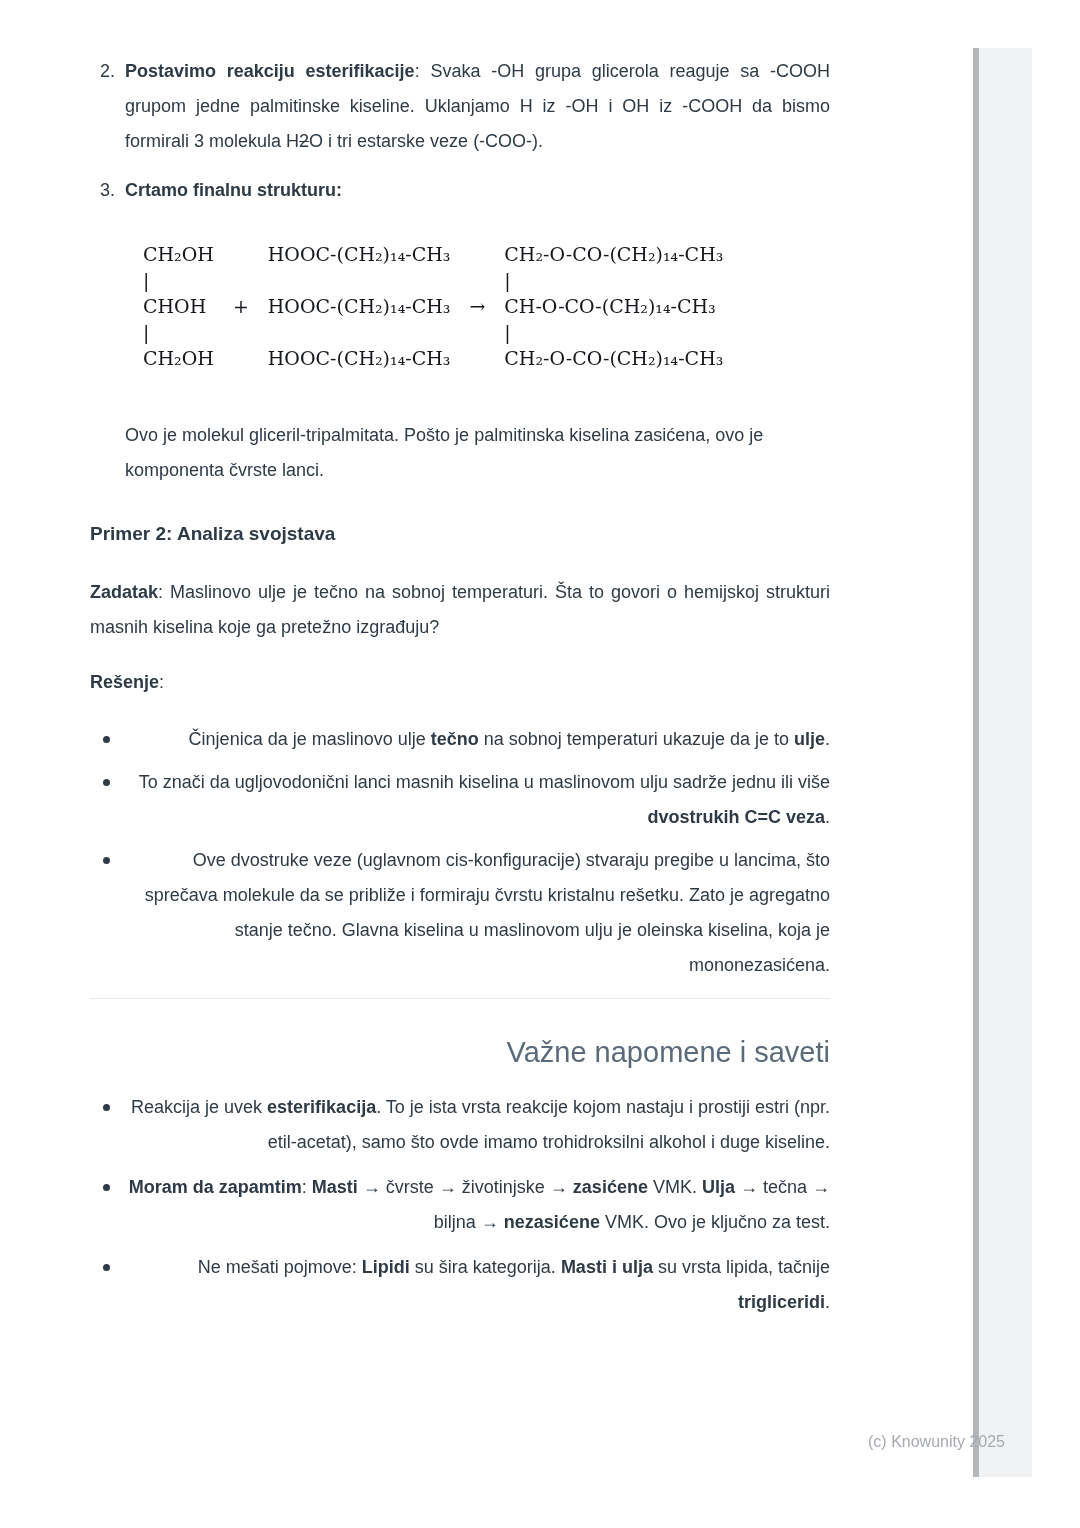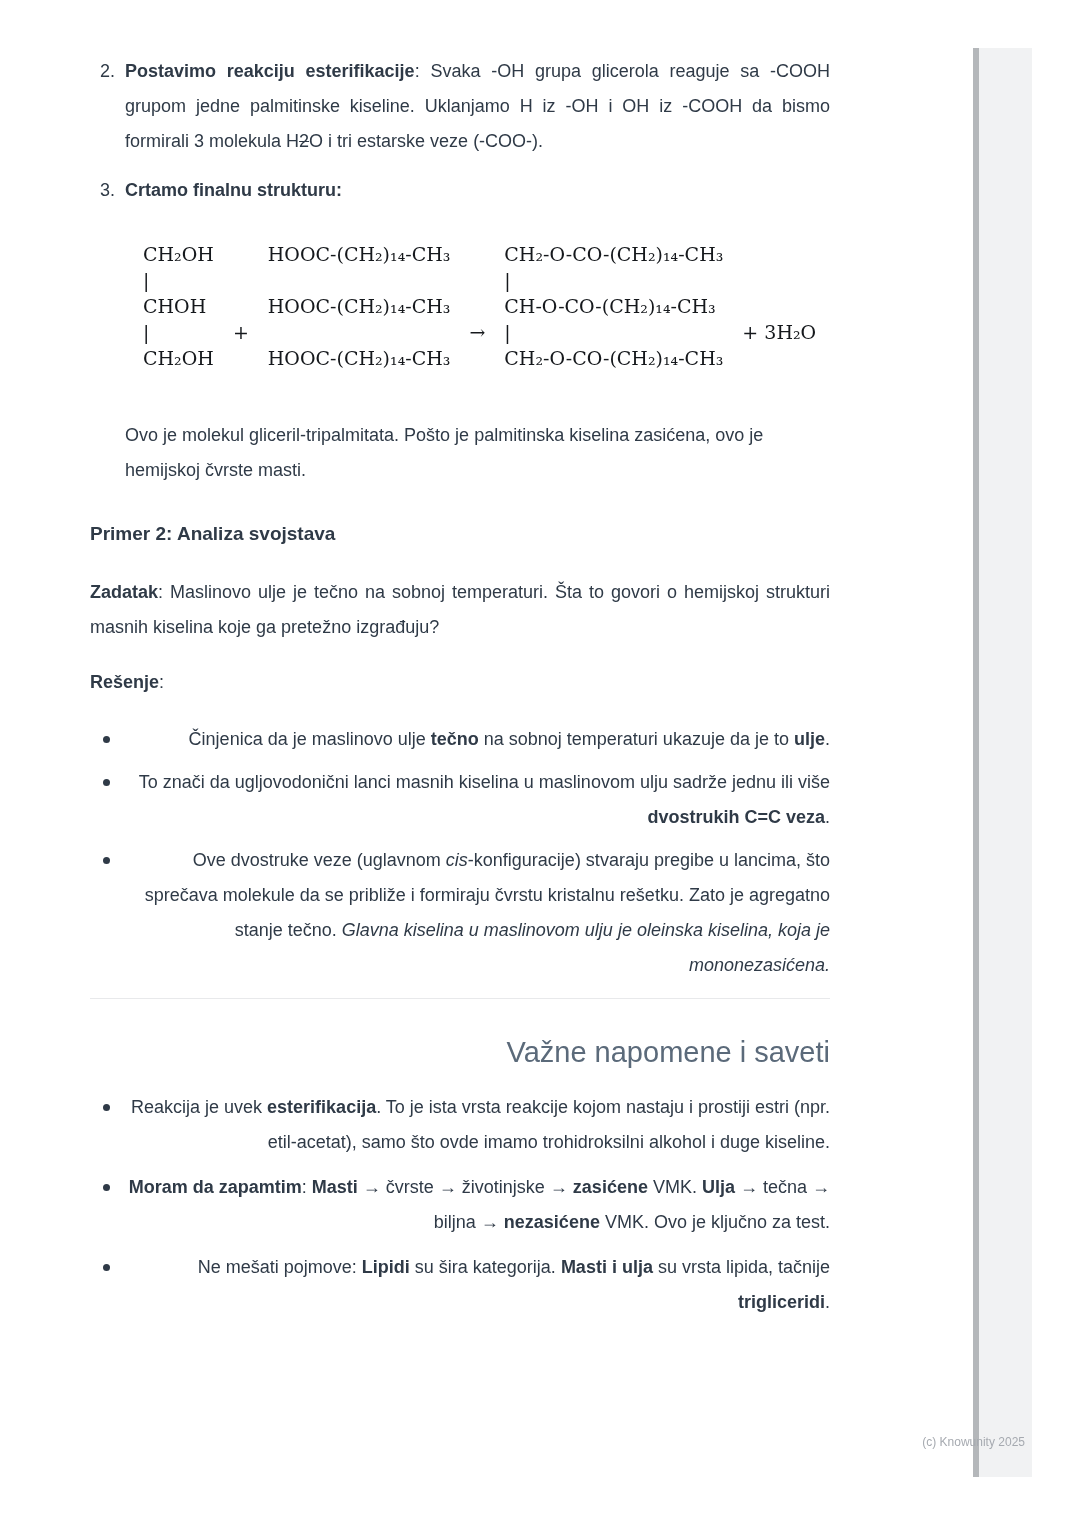--- a/index.html
+++ b/index.html
@@ -12,42 +12,41 @@
     color:#2f3a47;
     font-size:18px;
     line-height:35px;
   }
   .content {
     position:absolute;
     left:90px; top:0;
     width:740px;
   }
   .b { font-weight:700; }
-  .i { font-style:italic; }
+  .i { }
   .st { text-decoration:line-through; }
 
   
   .step { position:relative; padding-left:35px; }
   .step-num { position:absolute; left:10px; top:0; }
   .step-text { text-align:justify; }
   .step2 { margin-top:54px; }
   .step3 { margin-top:14px; }
 
   
   .eq {
     display:flex;
     column-gap:19px;
     margin-top:33px;
     margin-left:53px;
     font-family:"DejaVu Serif", serif;
     font-size:19px;
     line-height:26px;
     color:#15181c;
     white-space:nowrap;
-    align-items:center;
   }
   .eq-line { line-height:26px; height:26px; }
   .eq-acids { display:flex; flex-direction:column; row-gap:26px; }
   .eq-op { padding-top:52px; line-height:26px; }
 
   .conclusion { margin-top:47px; margin-left:35px; }
 
   .h4 { margin-top:28px; font-weight:700; font-size:19px; }
   .para-zadatak { margin-top:24px; text-align:justify; }
   .para-resenje { margin-top:20px; }
@@ -86,22 +85,22 @@
     position:absolute;
     left:973px; top:48px;
     width:59px; height:1429px;
     background:#f1f2f3;
     border-left:6px solid #b4b7ba;
     box-sizing:border-box;
     z-index:1;
   }
   .copyright {
     position:absolute;
-    top:1433px; right:55px;
-    font-size:12px;
+    top:1433px; right:75px;
+    font-size:16px;
     line-height:18px;
     color:#a6aab0;
     z-index:2;
     white-space:nowrap;
   }
 </style>
 </head>
 <body>
 
 <div class="page">
@@ -132,24 +131,23 @@
         <div class="eq-line">HOOC-(CH₂)₁₄-CH₃</div>
       </div>
       <div class="eq-op">→</div>
       <div class="eq-col">
         <div class="eq-line">CH₂-O-CO-(CH₂)₁₄-CH₃</div>
         <div class="eq-line">|</div>
         <div class="eq-line">CH-O-CO-(CH₂)₁₄-CH₃</div>
         <div class="eq-line">|</div>
         <div class="eq-line">CH₂-O-CO-(CH₂)₁₄-CH₃</div>
       </div>
-      <div class="eq-op">+ 3H₂O</div>
     </div>
 
-    <div class="conclusion"><span>Ovo je molekul gliceril-tripalmitata. Pošto je palmitinska kiselina zasićena, ovo je hemijskoj čvrste masti.</span></div>
+    <div class="conclusion"><span>Ovo je molekul gliceril-tripalmitata. Pošto je palmitinska kiselina zasićena, ovo je komponenta čvrste lanci.</span></div>
 
     <div class="h4">Primer 2: Analiza svojstava</div>
 
     <div class="para-zadatak"><span class="b">Zadatak</span><span>: Maslinovo ulje je tečno na sobnoj temperaturi. Šta to govori o hemijskoj strukturi masnih kiselina koje ga pretežno izgrađuju?</span></div>
 
     <div class="para-resenje"><span class="b">Rešenje</span><span>:</span></div>
 
     <ul class="bullets">
       <li><span>Činjenica da je maslinovo ulje </span><span class="b">tečno</span><span> na sobnoj temperaturi ukazuje da je to </span><span class="b">ulje</span><span>.</span></li>
       <li><span>To znači da ugljovodonični lanci masnih kiselina u maslinovom ulju sadrže jednu ili više </span><span class="b">dvostrukih C=C veza</span><span>.</span></li>

